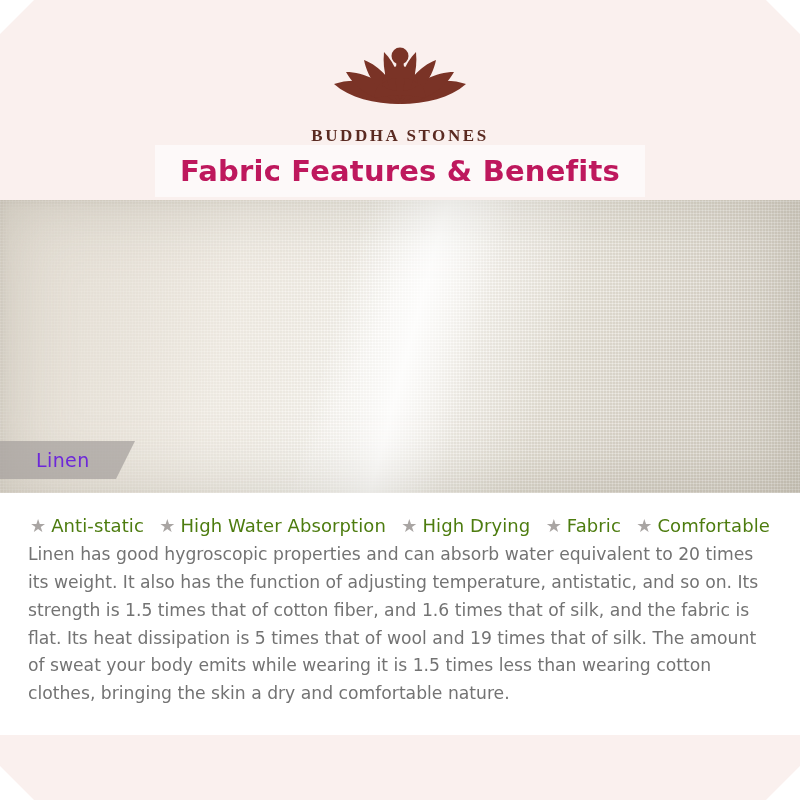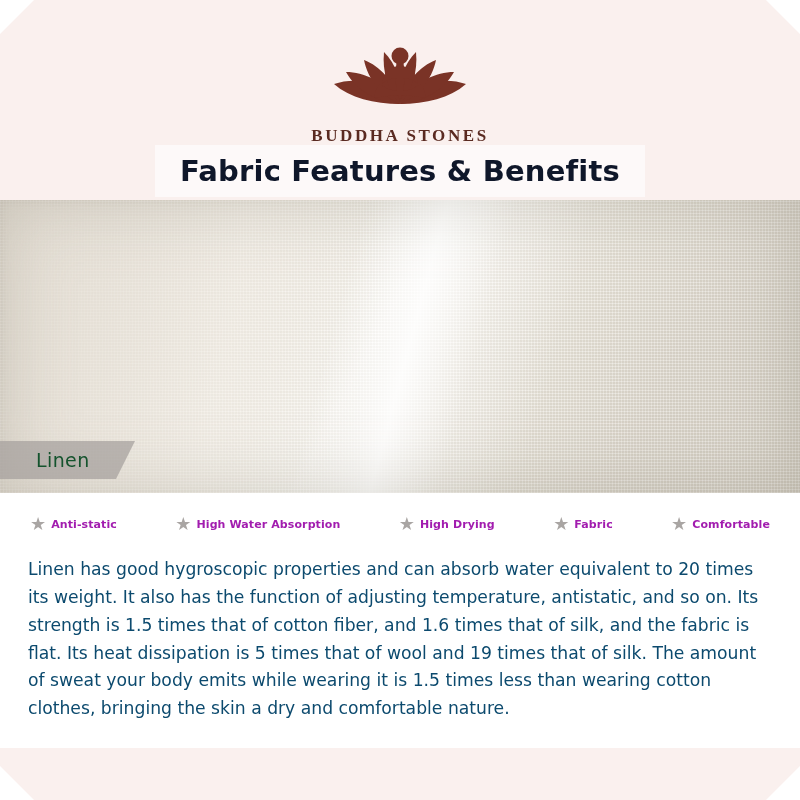--- a/index.html
+++ b/index.html
@@ -91,21 +91,21 @@
   }
   .title-text {
     position: absolute;
     left: 0; right: 0; top: 0;
     height: 52px;
     line-height: 52px;
     text-align: center;
     font-family: "DejaVu Sans", sans-serif;
     font-weight: 700;
     font-size: 29px;
-    color: #0f172a;
+    color: #be185d;
     letter-spacing: 0.2px;
   }
 
   
   .photo {
     position: relative;
     height: 293px;
     overflow: hidden;
     background: #e9e5df;
   }
@@ -158,21 +158,21 @@
   
   .photo-label {
     position: absolute;
     left: 0;
     bottom: 14px;
     height: 38px;
     padding: 0 26px 0 36px;
     display: flex;
     align-items: center;
     background: rgba(165,160,156,0.72);
-    color: #14532d;
+    color: #6d28d9;
     font-size: 19px;
     font-family: "DejaVu Sans", sans-serif;
     letter-spacing: 0.4px;
   }
   .photo-label::after {
     content: "";
     position: absolute;
     right: -19px;
     top: 0;
     width: 0;
@@ -200,32 +200,32 @@
     white-space: nowrap;
   }
   .star {
     color: #a9a5a3;
     font-size: 18px;
     margin-right: 5px;
     line-height: 1;
   }
   .feature-label {
     font-family: "DejaVu Sans", sans-serif;
-    font-weight: 700;
-    font-size: 11px;
-    color: #a21caf;
+    font-weight: 400;
+    font-size: 18px;
+    color: #4d7c0f;
     letter-spacing: 0.1px;
   }
 
   .body-text {
-    margin-top: 21px;
+    margin-top: 3px;
     font-family: "DejaVu Sans", sans-serif;
     font-size: 17.2px;
     line-height: 1.62;
-    color: #0c4a6e;
+    color: #737373;
     text-align: left;
   }
 
   
   .footer {
     position: absolute;
     left: 0; right: 0; bottom: 0;
     height: 52px;
     background: #faf0ee;
   }

